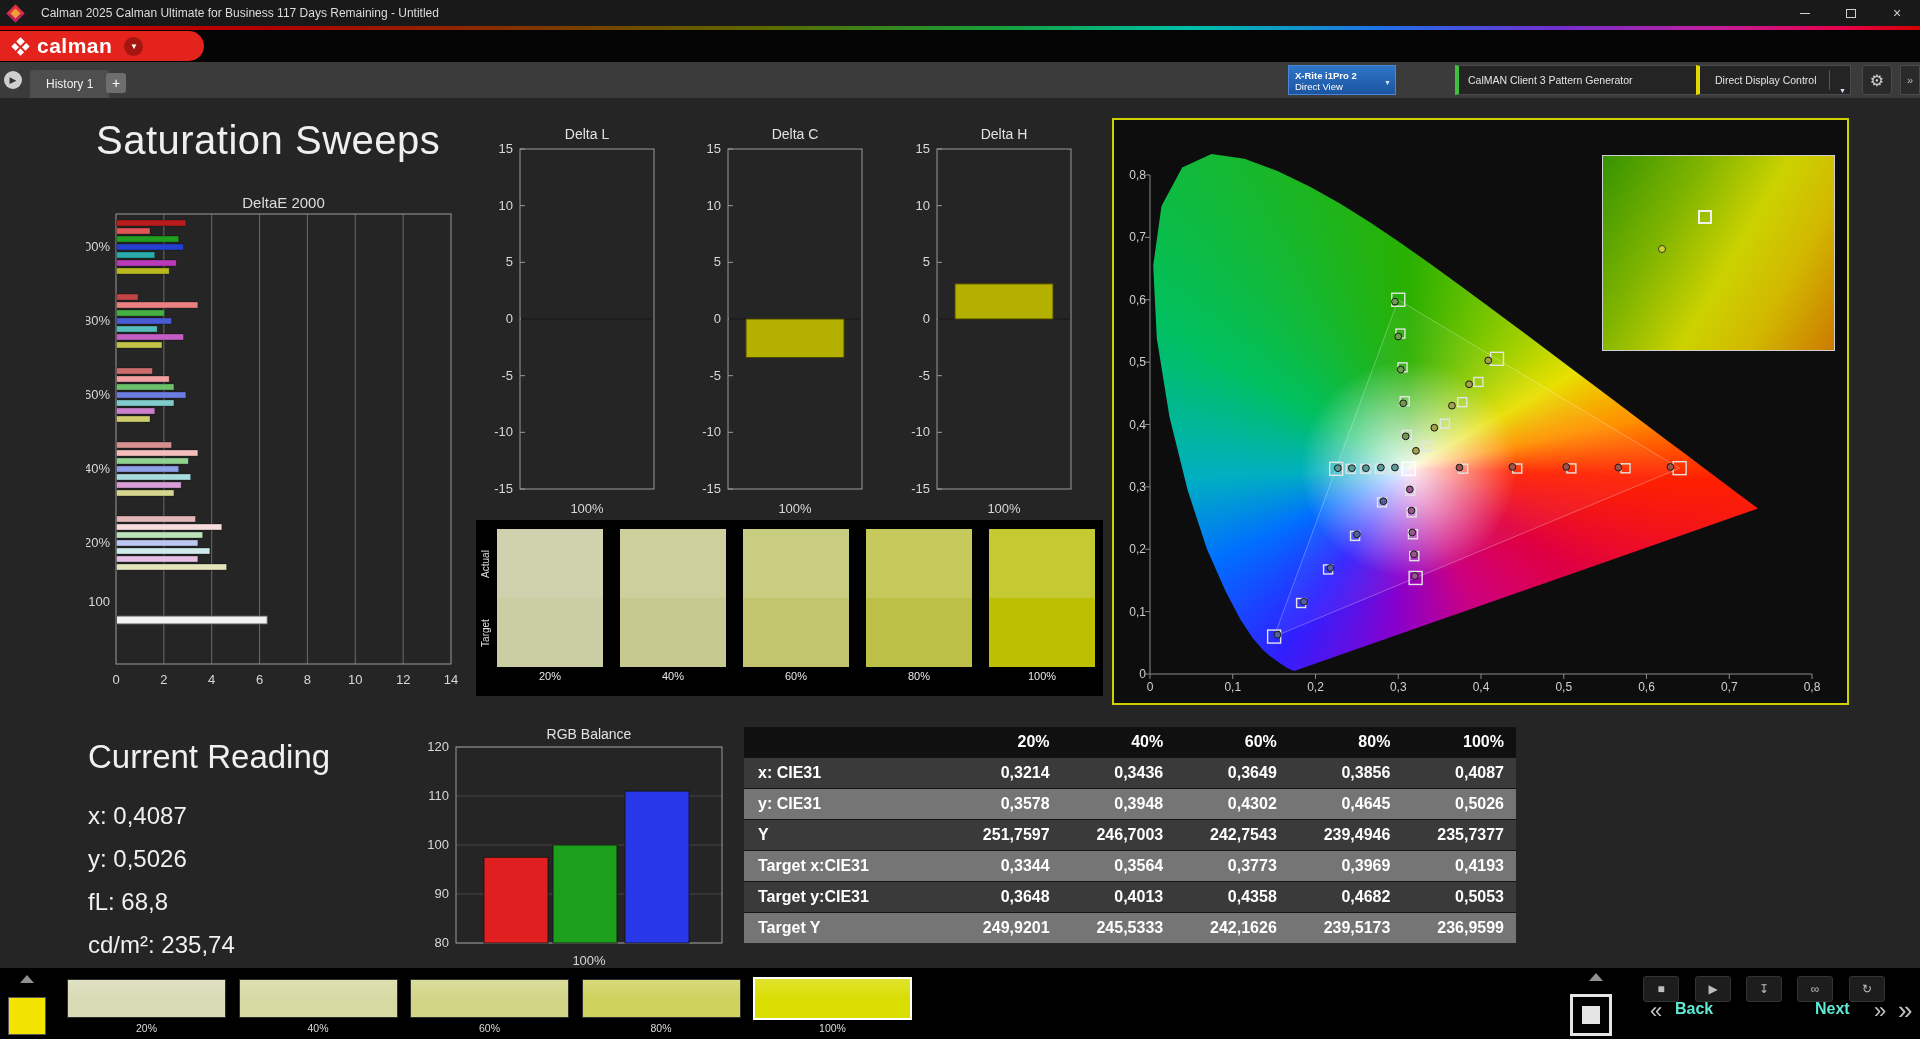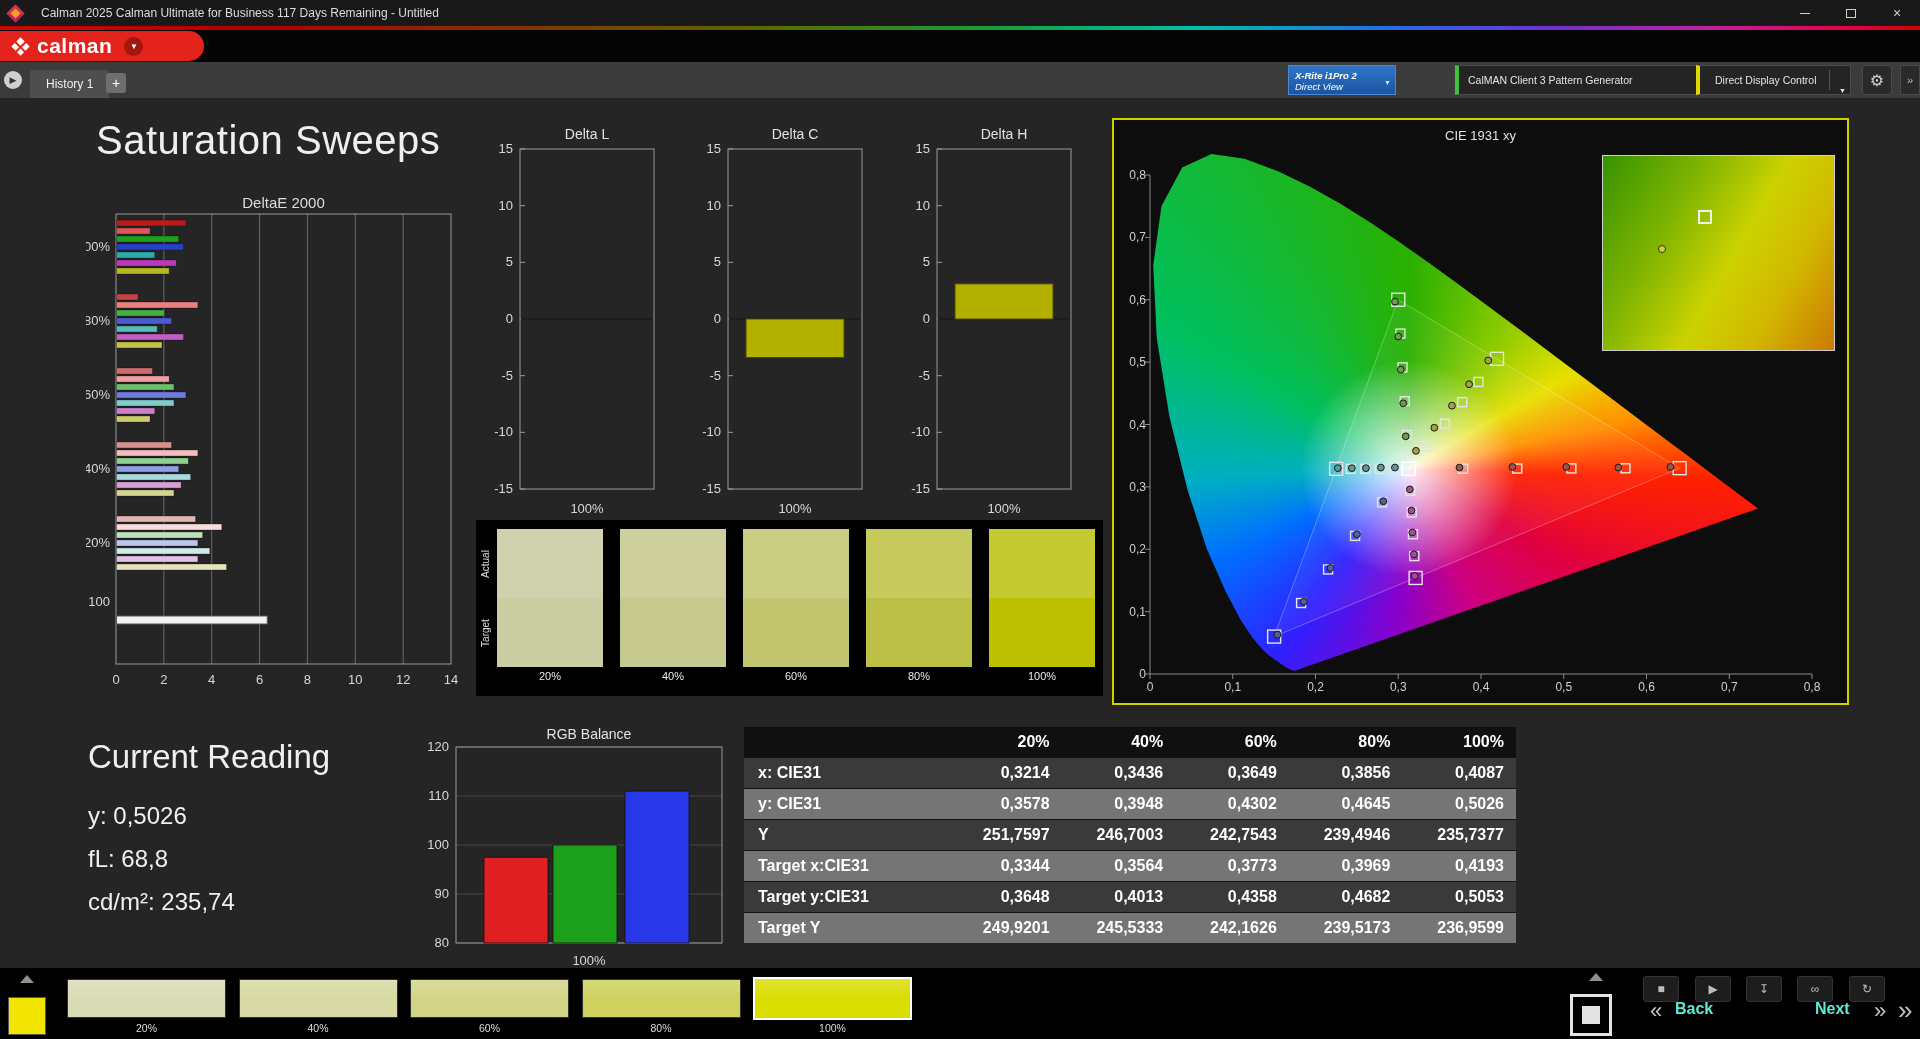--- a/index.html
+++ b/index.html
@@ -34,21 +34,21 @@
   
   #tabrow { position:absolute; left:0; top:62px; width:1920px; height:36px; background:#3b3b3b; }
   #history-prev { position:absolute; left:4px; top:9px; width:18px; height:18px; border-radius:50%;
     background:#cfcfcf; color:#333; font-size:9px; display:flex; align-items:center; justify-content:center; }
   #history-tab { position:absolute; left:30px; top:8px; height:28px; background:#4e4e4e; color:#f0f0f0;
     font-size:12px; padding:0 16px; display:flex; align-items:center; border-radius:3px 3px 0 0; }
   #tab-add { position:absolute; left:106px; top:11px; width:20px; height:20px; background:#6e6e6e;
     border-radius:3px; color:#fff; font-size:14px; display:flex; align-items:center; justify-content:center; }
   .dd { position:absolute; top:3px; height:30px; background:#242424; border:1px solid #4a4a4a; color:#e4e4e4; }
   #meter-dd { left:1288px; width:108px; background:linear-gradient(#2f76c8,#1c54a0); border-color:#4a86d8;
-    font-size:9.5px; line-height:11px; padding:4px 8px 0 6px; color:#fff;font-style:italic; }
+    font-size:9.5px; line-height:11px; padding:4px 8px 0 6px; color:#fff; }
   .dd-arrow { position:absolute; right:4px; top:11px; font-size:7px; color:#d8e4f8; }
   #meter-badge { position:absolute; left:1417px; top:5px; width:26px; height:26px; border-radius:50%;
     background:#2f76d8; border:2px solid #7aa8ec; color:#fff; font-size:10.5px; font-weight:bold;
     display:flex; align-items:center; justify-content:center;margin-top:32px; }
   #pg-dd { left:1455px; width:266px; border-left:4px solid #40c040; font-size:10.5px; line-height:28px;
     padding-left:9px; }
   #ddc-dd { left:1696px; width:155px; border-left:4px solid #e0d800; font-size:10.5px; line-height:28px;
     padding-left:15px; }
   .dd .divider { position:absolute; right:20px; top:4px; bottom:4px; width:1px; background:#555; }
   #gear-btn { position:absolute; left:1862px; top:3px; width:30px; height:30px; background:#2a2a2a;
@@ -335,21 +335,20 @@
       <div class="sw-label" style="left: 267px;">60%</div>
       <div class="sw-cell" style="left: 390px; top: 9px; background: rgb(198, 202, 92);"></div>
       <div class="sw-cell" style="left: 390px; top: 78px; background: rgb(188, 192, 70);"></div>
       <div class="sw-label" style="left: 390px;">80%</div>
       <div class="sw-cell" style="left: 513px; top: 9px; background: rgb(198, 202, 50);"></div>
       <div class="sw-cell" style="left: 513px; top: 78px; background: rgb(188, 192, 0);"></div>
       <div class="sw-label" style="left: 513px;">100%</div>
     </div>
 
   <div id="cie-panel">
-    <div id="cie-title">CIE 1931 xy</div>
     <div id="cie-gamut" style="clip-path: path(&quot;M 144.1 525.9 L 138.1 523.6 L 129.6 518 L 119.2 510.5 L 112.1 504.1 L 102.7 492.9 L 90.7 474.9 L 75.6 446.2 L 56.8 403.8 L 37.6 345 L 19.4 271.6 L 6.8 193.2 L 3.2 120.6 L 11.5 61.1 L 32.2 22.5 L 61.5 8.9 L 94.5 13.7 L 128 26.3 L 159.6 41.5 L 190 58.5 L 219.9 77.2 L 249.6 97.2 L 279.1 118 L 308.7 139.5 L 338.2 161.2 L 367.5 183 L 396.2 204.5 L 424.1 225.5 L 450.8 245.6 L 476 264.4 L 498.9 281.7 L 518.8 296.7 L 536.4 309.8 L 550.9 320.7 L 572.2 336.7 L 590.8 350.7 L 608 363.5 Z&quot;);">
       <div id="cie-conic" style="background: conic-gradient(at 39.1% 61.2%, rgb(42, 176, 0) 0deg, rgb(158, 207, 0) 40deg, rgb(232, 224, 0) 60deg, rgb(255, 144, 0) 78deg, rgb(255, 32, 0) 92deg, rgb(224, 0, 64) 120deg, rgb(204, 0, 128) 155deg, rgb(136, 0, 204) 185deg, rgb(48, 32, 255) 215deg, rgb(0, 112, 255) 245deg, rgb(0, 176, 192) 268deg, rgb(0, 192, 96) 300deg, rgb(42, 176, 0) 360deg);"></div>
       <div id="cie-white" style="background: radial-gradient(150px at 39.1% 61.2%, rgba(255, 255, 255, 0.95), rgba(255, 255, 255, 0) 72%);"></div>
     </div>
     <svg id="cie-axes">
         <line x1="36" y1="55" x2="36" y2="554" stroke="#8a8a8a"></line>
         <line x1="36" y1="554" x2="698" y2="554" stroke="#8a8a8a"></line>
         <line x1="36" y1="554" x2="36" y2="559" stroke="#8a8a8a"></line>
         <line x1="118.75" y1="554" x2="118.75" y2="559" stroke="#8a8a8a"></line>
         <line x1="201.5" y1="554" x2="201.5" y2="559" stroke="#8a8a8a"></line>
@@ -452,20 +451,21 @@
       <div class="cie-ytick" style="top: 359.875px;">0,3</div>
       <div class="cie-ytick" style="top: 297.5px;">0,4</div>
       <div class="cie-ytick" style="top: 235.125px;">0,5</div>
       <div class="cie-ytick" style="top: 172.75px;">0,6</div>
       <div class="cie-ytick" style="top: 110.375px;">0,7</div>
       <div class="cie-ytick" style="top: 48px;">0,8</div>
     </div>
 
   <div id="current-reading">
     <div id="cr-title">Current Reading</div>
+    <div class="cr-row"><span>x:</span> <span>0,4087</span></div>
     <div class="cr-row"><span>y:</span> <span>0,5026</span></div>
     <div class="cr-row"><span>fL:</span> <span>68,8</span></div>
     <div class="cr-row"><span>cd/m²:</span> <span>235,74</span></div>
   </div>
 
   <svg id="rgb-svg" width="330" height="250">
       <text x="174" y="14" text-anchor="middle" fill="#e2e2e2" font-size="14" font-family="Liberation Sans, sans-serif">RGB Balance</text>
       <text x="34" y="26" text-anchor="end" fill="#d8d8d8" font-size="13" font-family="Liberation Sans, sans-serif">120</text>
       <line x1="41" y1="22" x2="307" y2="22" stroke="#555" stroke-width="0.7"></line>
       <text x="34" y="75" text-anchor="end" fill="#d8d8d8" font-size="13" font-family="Liberation Sans, sans-serif">110</text>

